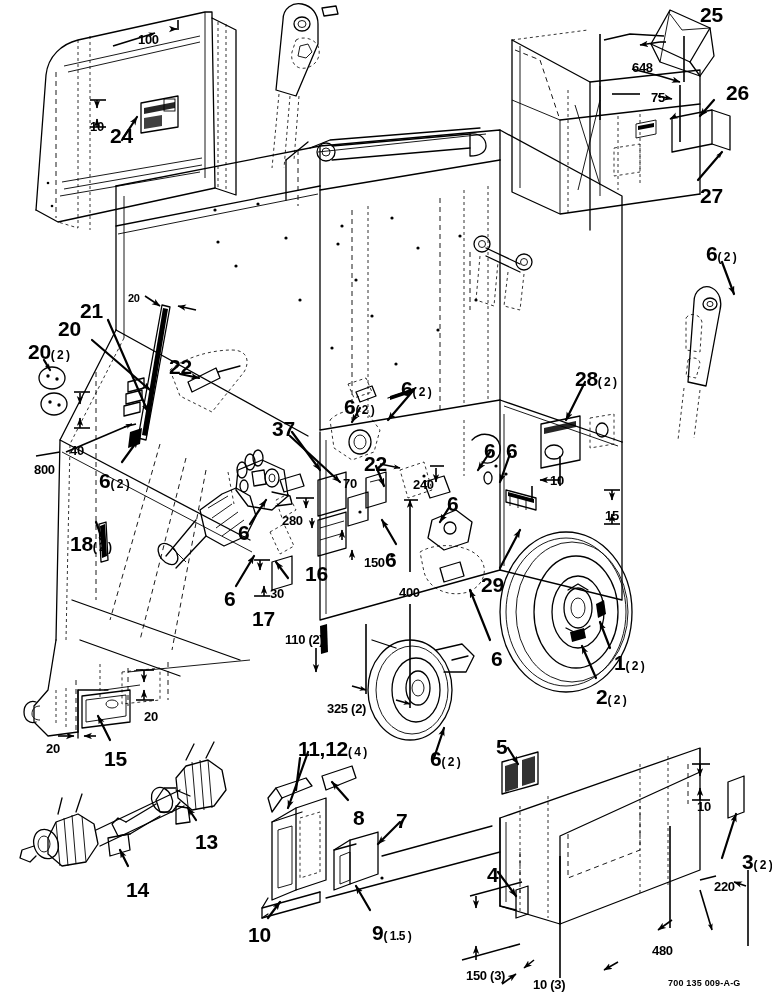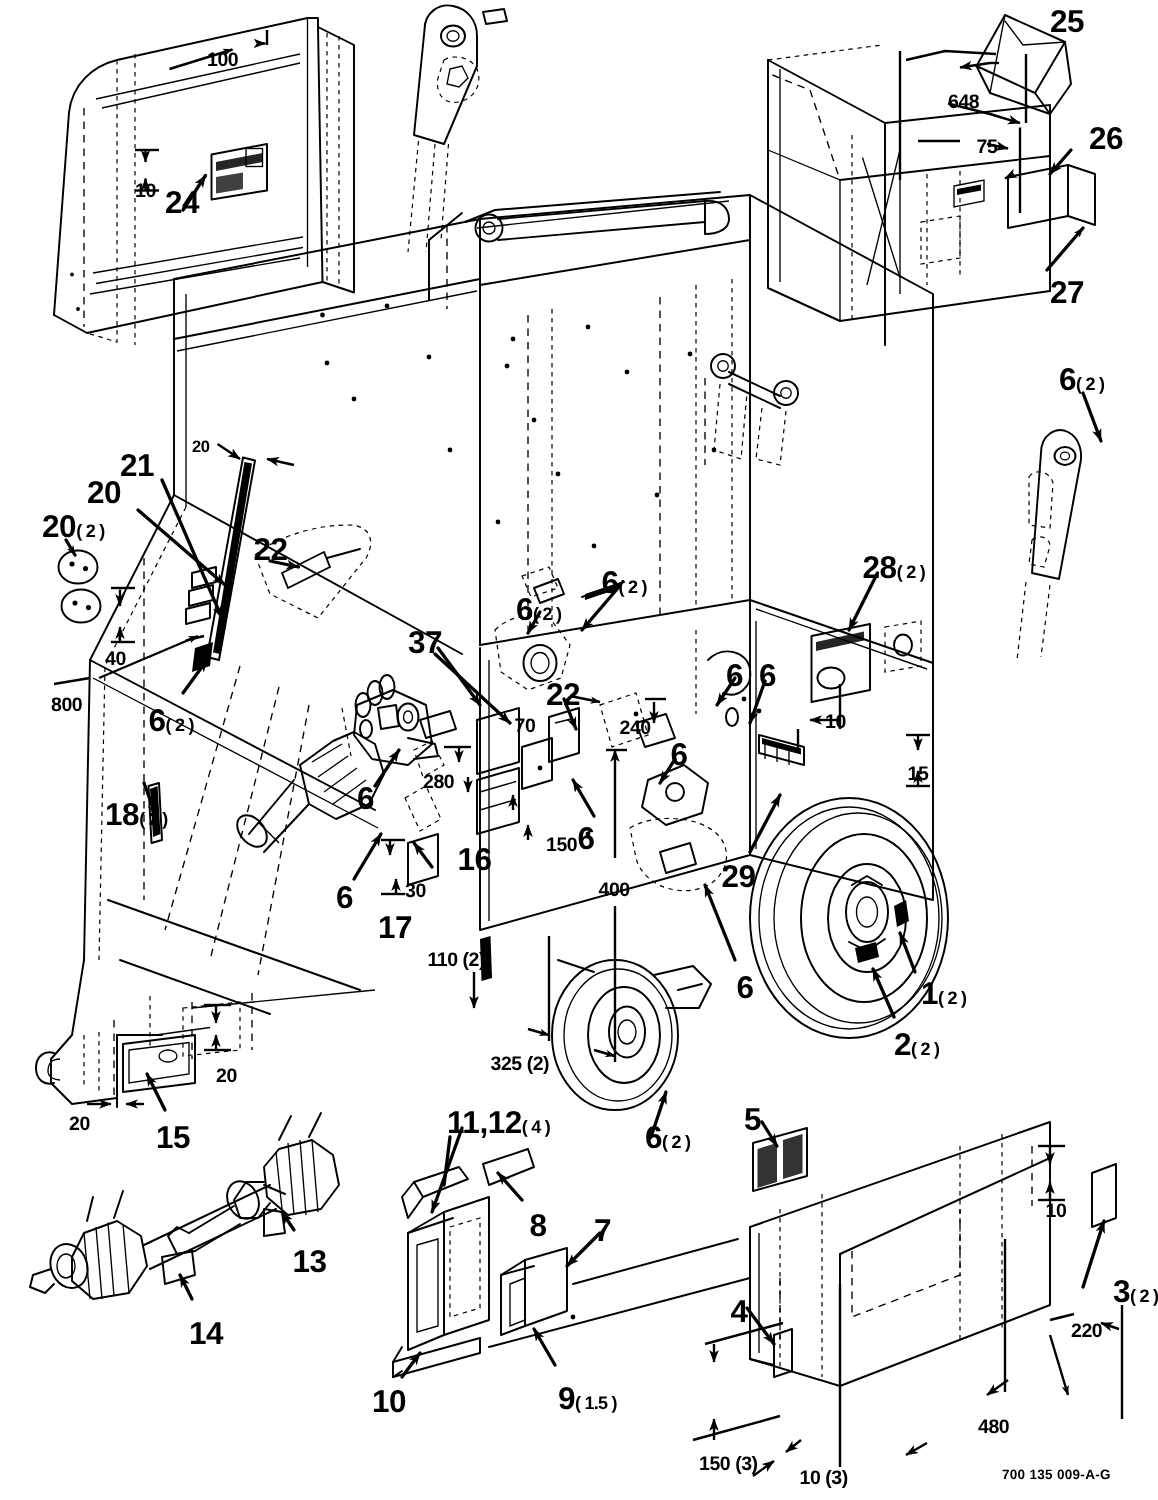--- a/index.html
+++ b/index.html
@@ -634,21 +634,21 @@
   <div class="lbl item" style="left:430px;top:748px;"><span>6</span><span class="qty">( 2 )</span></div>
   <div class="lbl item" style="left:496px;top:736px;"><span>5</span><span class="qty"></span></div>
   <div class="lbl item" style="left:487px;top:864px;"><span>4</span><span class="qty"></span></div>
   <div class="lbl item" style="left:702px;top:851px;margin-left:40px;"><span>3</span><span class="qty">( 2 )</span></div>
 
   <div class="lbl dim" style="left:138px;top:33px;">100</div>
   <div class="lbl dim" style="left:90px;top:120px;">10</div>
   <div class="lbl dim" style="left:632px;top:61px;">648</div>
   <div class="lbl dim" style="left:651px;top:91px;">75</div>
   <div class="lbl dim sm" style="left:128px;top:293px;">20</div>
-  <div class="lbl dim" style="left:70px;top:432px;">40</div>
+  <div class="lbl dim" style="left:70px;top:444px;">40</div>
   <div class="lbl dim" style="left:34px;top:463px;">800</div>
   <div class="lbl dim" style="left:343px;top:477px;">70</div>
   <div class="lbl dim" style="left:413px;top:478px;">240</div>
   <div class="lbl dim" style="left:282px;top:514px;">280</div>
   <div class="lbl dim" style="left:328px;top:556px;padding-left:36px;">150</div>
   <div class="lbl dim" style="left:399px;top:586px;">400</div>
   <div class="lbl dim" style="left:270px;top:587px;">30</div>
   <div class="lbl dim" style="left:285px;top:633px;">110 (2)</div>
   <div class="lbl dim" style="left:327px;top:702px;">325 (2)</div>
   <div class="lbl dim" style="left:550px;top:474px;">10</div>

